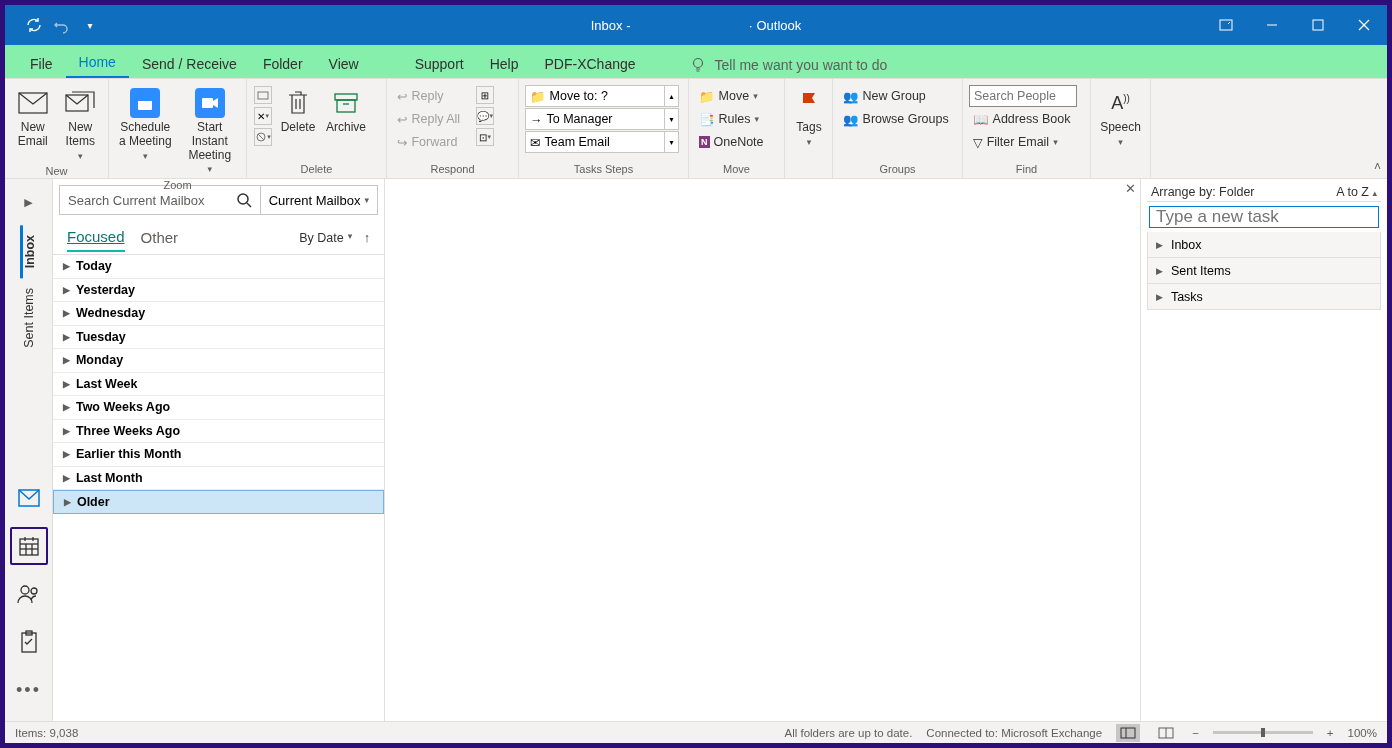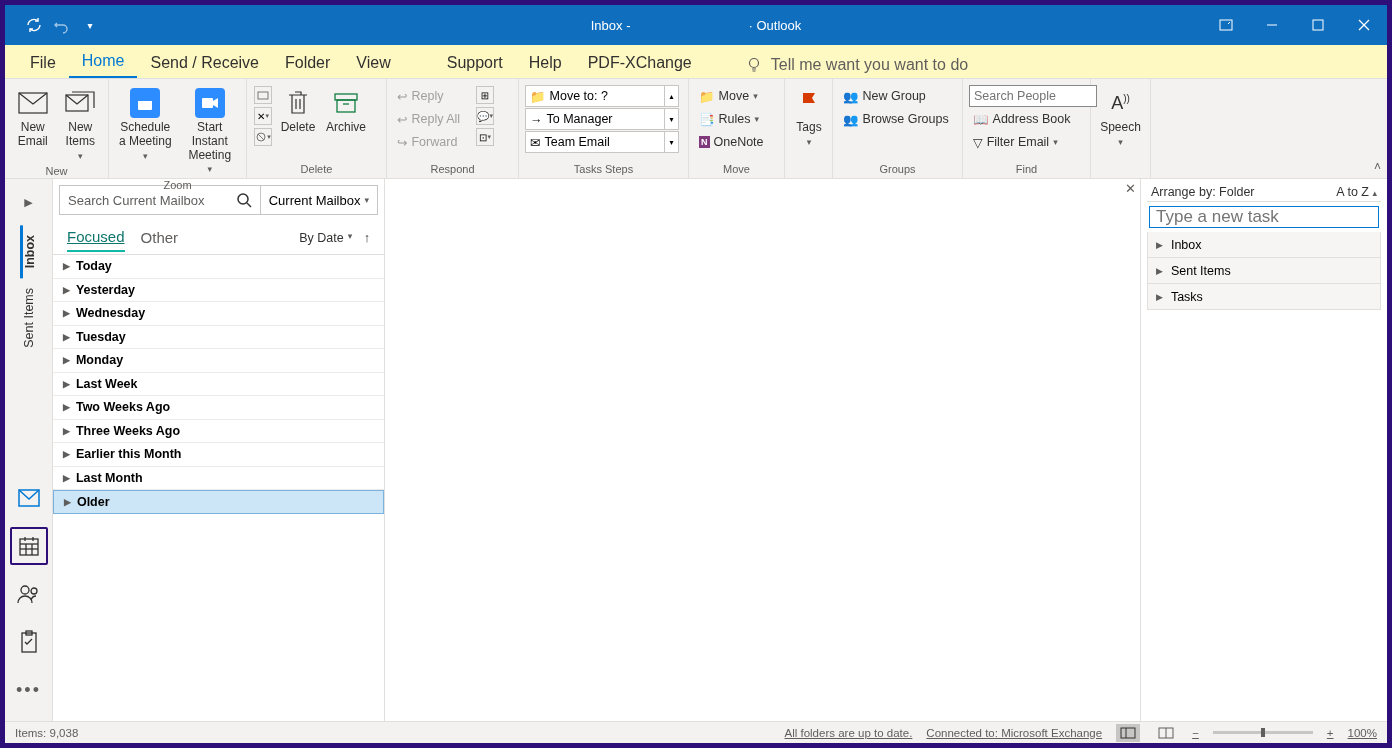--- a/index.html
+++ b/index.html
@@ -4,38 +4,38 @@
 <style>
 * { margin:0; padding:0; box-sizing:border-box; font-family:"Segoe UI",Arial,sans-serif; }
 html,body{width:1392px;height:748px;overflow:hidden;background:#2e0f7a;}
 .app{position:absolute;left:5px;top:5px;right:5px;bottom:5px;background:#fff;display:flex;flex-direction:column;}
 .titlebar{height:40px;background:#106ebe;display:flex;align-items:center;color:#fff;font-size:13px;position:relative;}
 .tb-left{display:flex;align-items:center;gap:10px;padding-left:20px;}
 .tb-icon{width:18px;height:18px;display:flex;align-items:center;justify-content:center;}
 .tb-center{position:absolute;left:50%;transform:translateX(-50%);display:flex;gap:4px;}
 .tb-right{margin-left:auto;display:flex;}
 .win-btn{width:46px;height:40px;display:flex;align-items:center;justify-content:center;cursor:pointer;}
-.ribbon-tabs{height:34px;background:#fef9c3;border-bottom:1px solid #e1dfdd;display:flex;align-items:flex-end;padding-left:12px;gap:0;font-size:16px;color:#323130;}
+.ribbon-tabs{height:34px;background:#86efac;border-bottom:1px solid #e1dfdd;display:flex;align-items:flex-end;padding-left:12px;gap:0;font-size:14px;color:#323130;}
 .rtab{padding:6px 13px;cursor:pointer;}
 .rtab.active{color:#0078d4;border-bottom:2px solid #0078d4;font-weight:400;}
 .tell-me{margin-left:30px;display:flex;align-items:center;gap:8px;color:#605e5c;padding:4px 10px;}
 .ribbon{height:100px;background:#f3f2f1;border-bottom:1px solid #e1dfdd;display:flex;position:relative;}
 .rgroup{border-right:1px solid #e1dfdd;display:flex;flex-direction:column;padding:2px 6px 0;}
 .rgroup-body{flex:1;display:flex;align-items:flex-start;gap:4px;padding-top:4px;}
 .rgroup-label{font-size:11px;color:#605e5c;text-align:center;padding:2px 0 3px;position:relative;}
 .rbtn-big{display:flex;flex-direction:column;align-items:center;justify-content:flex-start;width:50px;padding:2px 2px;cursor:pointer;font-size:12px;color:#323130;text-align:center;line-height:1.15;gap:2px;}
 .rbtn-big .ic{width:32px;height:32px;display:flex;align-items:center;justify-content:center;}
 .rbtn-sm{display:flex;align-items:center;gap:4px;font-size:12.5px;color:#323130;padding:2px 4px;cursor:pointer;height:22px;white-space:nowrap;}
 .rbtn-sm.dis{color:#a19f9d;}
 .vcol{display:flex;flex-direction:column;gap:1px;}
 .qs-item{width:140px;height:22px;border:1px solid #c8c6c4;display:flex;align-items:center;padding:0 4px;font-size:12.5px;gap:4px;background:#fff;}
 .qs-drop{width:14px;border:1px solid #c8c6c4;border-left:none;display:flex;align-items:center;justify-content:center;font-size:8px;background:#fff;}
 .qs-row{display:flex;}
 .small-ic{width:18px;height:18px;border:1px solid #c8c6c4;font-size:10px;display:flex;align-items:center;justify-content:center;margin:1px;}
-.search-people{width:128px;height:22px;border:1px solid #888;font-size:12.5px;padding:0 4px;background:#fff;}
+.search-people{width:108px;height:22px;border:1px solid #888;font-size:12.5px;padding:0 4px;background:#fff;}
 .content{flex:1;display:flex;min-height:0;}
 .nav-rail{width:48px;background:#f3f2f1;border-right:1px solid #e1dfdd;display:flex;flex-direction:column;align-items:center;}
 .nav-fold{writing-mode:vertical-rl;transform:rotate(180deg);font-size:12.5px;padding:10px 0;color:#323130;cursor:pointer;}
 .nav-fold.active{border-right:3px solid #0078d4;font-weight:600;}
 .nav-bottom{margin-top:auto;display:flex;flex-direction:column;gap:10px;padding-bottom:12px;align-items:center;}
 .nav-ic{width:38px;height:38px;display:flex;align-items:center;justify-content:center;cursor:pointer;border-radius:2px;}
 .nav-ic.sel{border:2px solid #2e0f7a;}
 .mail-list{width:332px;border-right:1px solid #e1dfdd;display:flex;flex-direction:column;background:#fff;}
 .search-row{display:flex;padding:6px 6px;gap:0;}
 .search-box{flex:1;height:30px;border:1px solid #c8c6c4;display:flex;align-items:center;padding:0 8px;font-size:13px;color:#605e5c;justify-content:space-between;text-align:right;}
@@ -47,21 +47,21 @@
 .groups{flex:1;overflow:auto;}
 .grp{height:23.5px;border-bottom:1px solid #edebe9;display:flex;align-items:center;padding-left:10px;font-size:12.5px;font-weight:600;gap:6px;cursor:pointer;}
 .grp.sel{background:#cde6f7;border:1px solid #7bb3e0;}
 .reading{flex:1;background:#fff;border-right:1px solid #e1dfdd;position:relative;}
 .close-x{position:absolute;top:2px;right:4px;font-size:13px;color:#605e5c;cursor:pointer;}
 .todo{width:246px;display:flex;flex-direction:column;padding:4px 6px;font-size:12.5px;}
 .todo-hdr{display:flex;justify-content:space-between;padding:2px 4px;color:#323130;border-bottom:1px solid #e1dfdd;}
 .todo-input{height:22px;border:1px solid #0078d4;margin:4px 2px;padding:0 6px;font-size:17px;color:#605e5c;}
 .todo-item{height:26px;border:1px solid #e1dfdd;border-top:none;display:flex;align-items:center;padding-left:8px;gap:8px;background:#f6f5f4;}
 .status{height:22px;background:#f3f2f1;border-top:1px solid #e1dfdd;display:flex;align-items:center;font-size:11.5px;color:#605e5c;padding:0 10px;gap:16px;}
-.status .right{margin-left:auto;display:flex;align-items:center;gap:14px;text-decoration:underline;}
+.status .right{margin-left:auto;display:flex;align-items:center;gap:14px;}
 .collapse-caret{position:absolute;right:6px;bottom:4px;font-size:12px;color:#605e5c;cursor:pointer;}
 .chev{font-size:9px;color:#605e5c;}
 .expand-btn{width:18px;height:38px;display:flex;align-items:center;justify-content:center;font-size:11px;color:#605e5c;cursor:pointer;margin:4px 0;}
 svg{display:block;}
 .zoom-track{width:100px;height:3px;background:#c8c6c4;position:relative;}
 .zoom-thumb{position:absolute;left:48px;top:-3px;width:4px;height:9px;background:#605e5c;}
 .view-btn{width:24px;height:18px;display:flex;align-items:center;justify-content:center;}
 .view-btn.on{background:#c8c6c4;}
 </style>
 </head>

